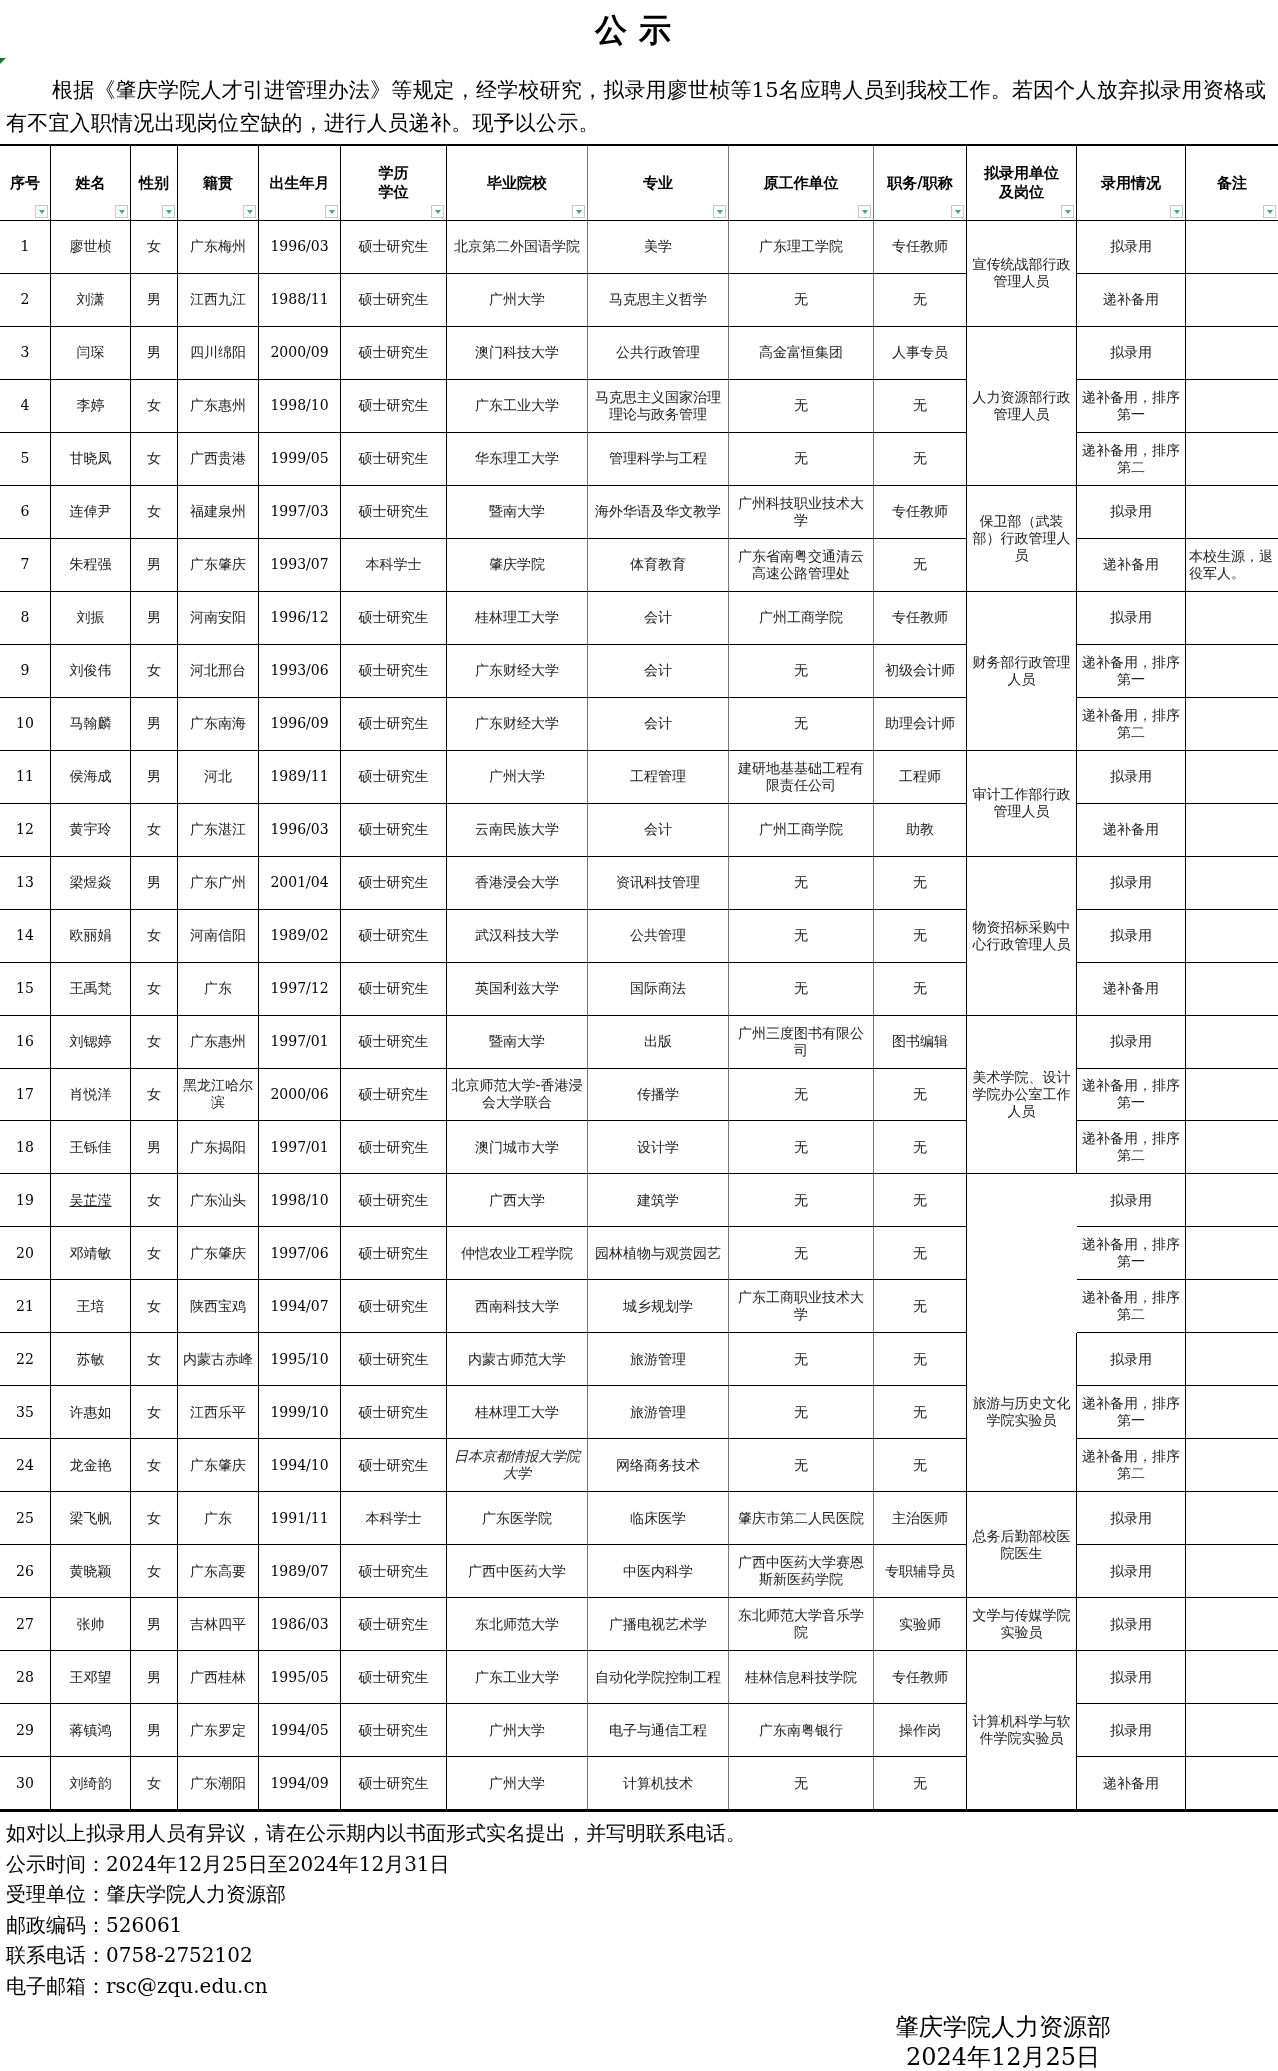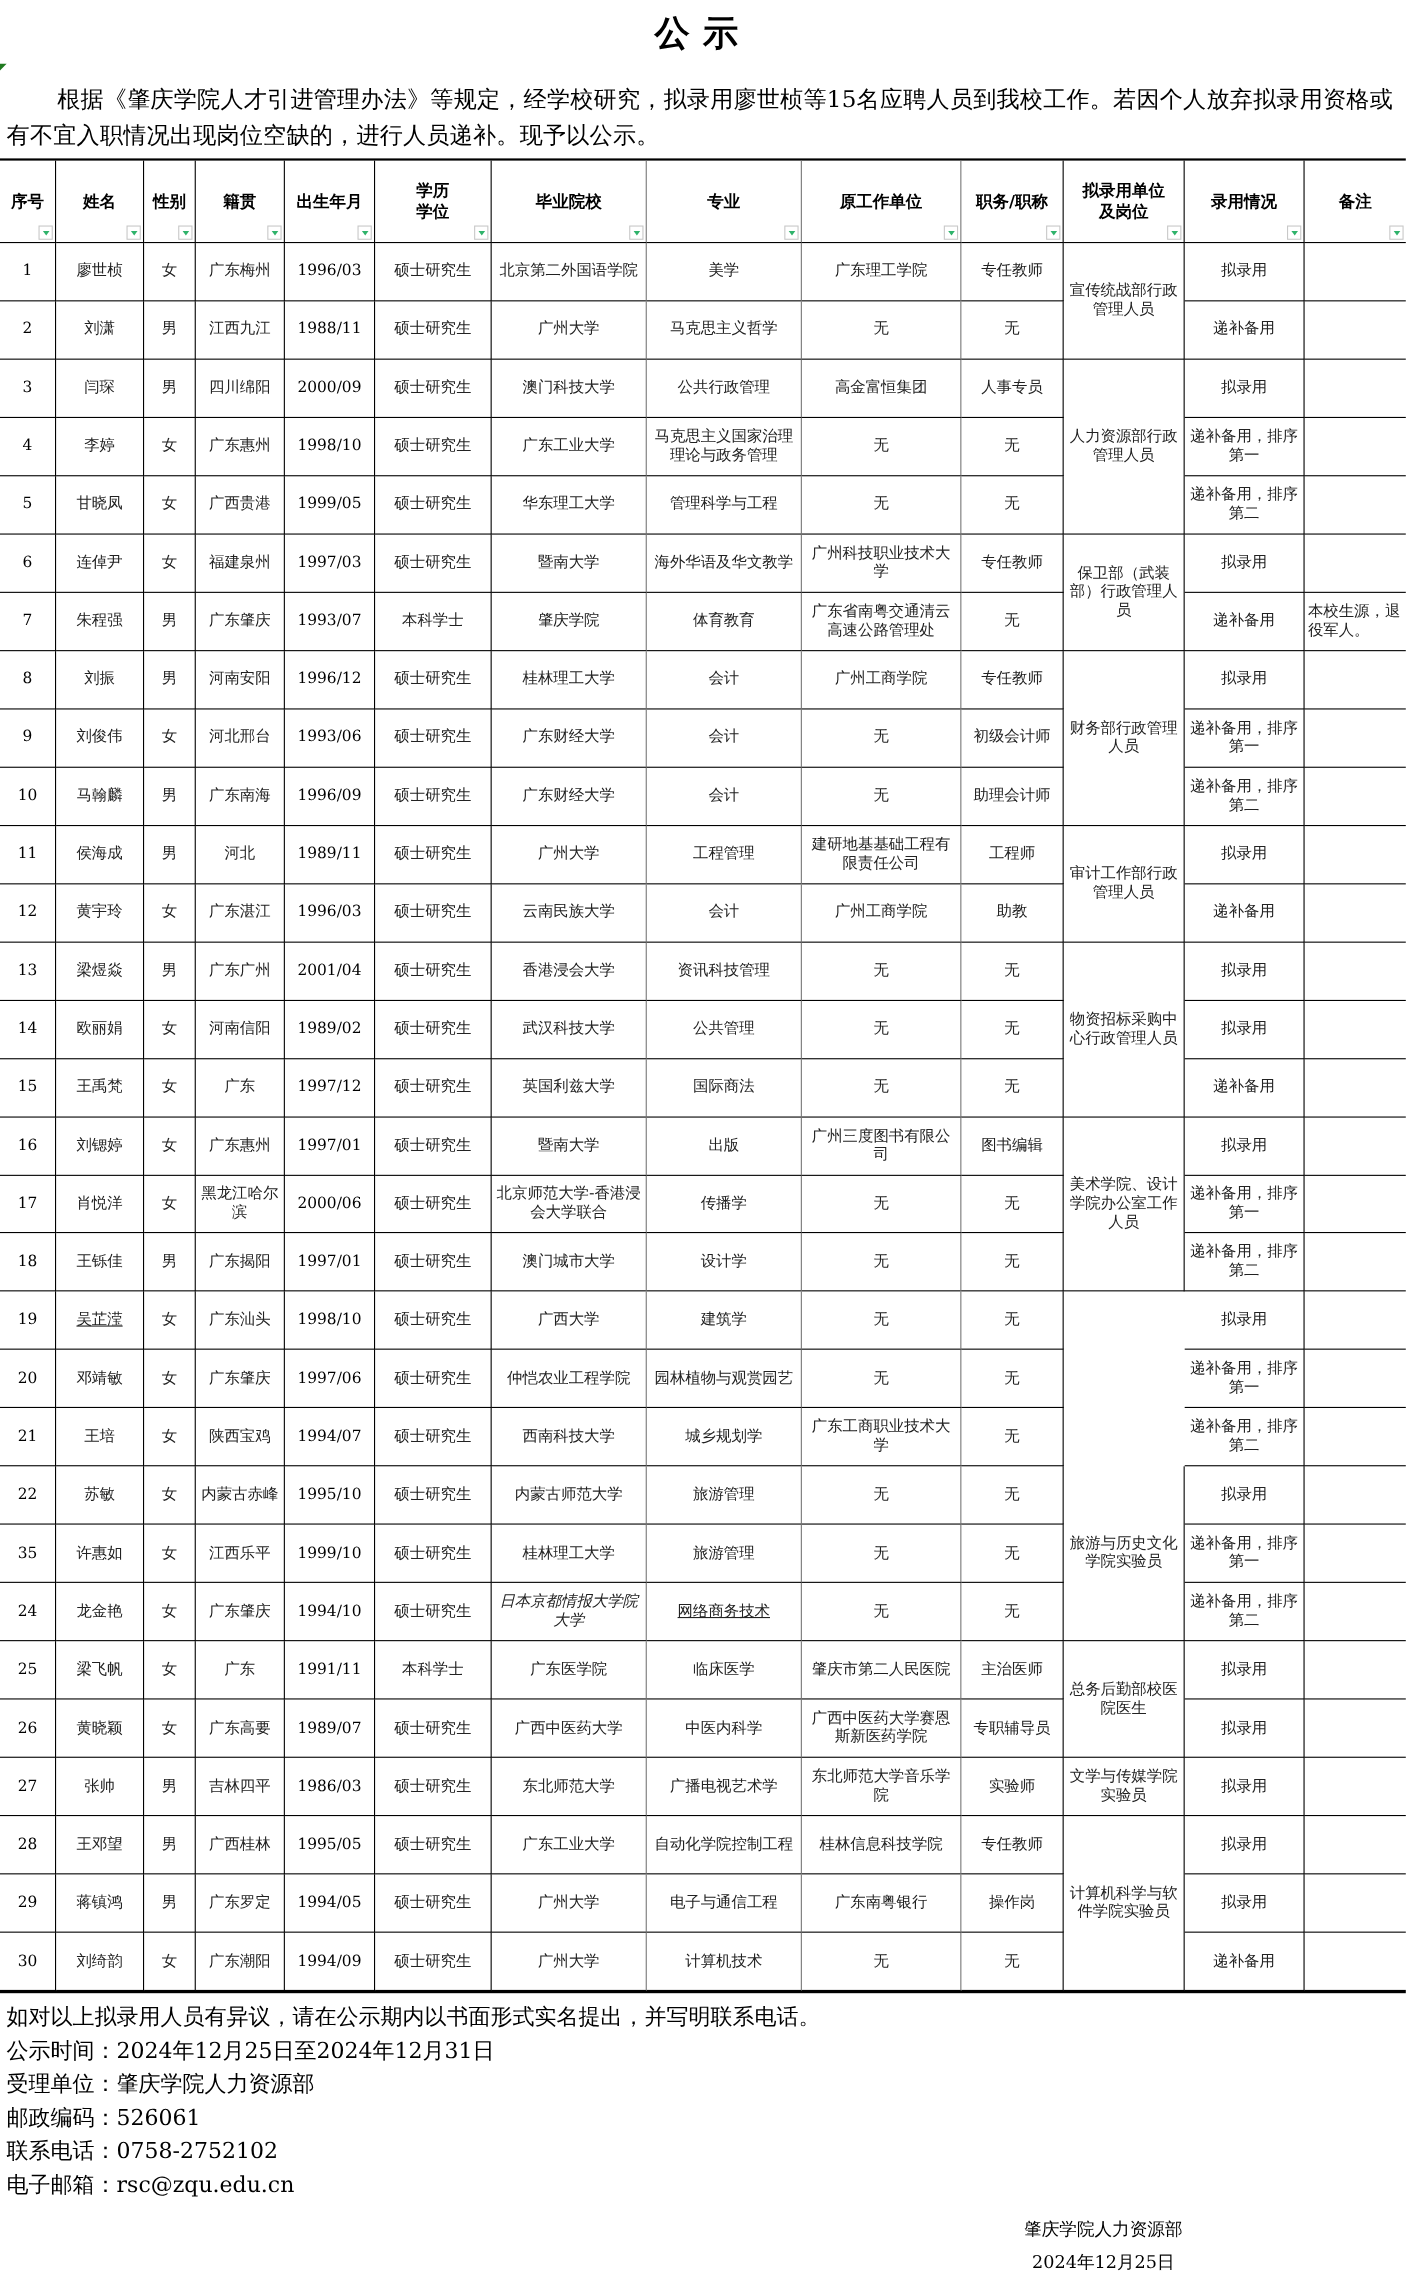--- a/index.html
+++ b/index.html
@@ -23,21 +23,21 @@
   .cell.num { font-family:"DejaVu Serif","Liberation Serif",serif; color:#000; }
   .cell.last { border-right:none; }
   .cell.mid-gray { border-right-color:#777; }
   .hdr { font-weight:bold; font-size:15px; color:#000; flex-direction:column; line-height:19px; }
   .filter { position:absolute; right:2px; bottom:2px; width:13px; height:13px;
             border:1px solid #c8c8c8; background:#fff; box-sizing:border-box; }
   .filter::after { content:""; position:absolute; left:3px; top:4px; width:0; height:0;
                    border-left:3px solid transparent; border-right:3px solid transparent;
                    border-top:4px solid #2fb36b; }
   .footer-line { position:absolute; left:6px; font-size:20px; line-height:26px; }
-  .sign { position:absolute; width:220px; text-align:center; font-size:16px; line-height:26px; }
+  .sign { position:absolute; width:220px; text-align:center; font-size:24px; line-height:26px; }
 </style>
 </head>
 <body>
 
 <div class="title">公示</div>
 <div class="marker"></div>
 <div class="intro">根据《肇庆学院人才引进管理办法》等规定，经学校研究，拟录用廖世桢等15名应聘人员到我校工作。若因个人放弃拟录用资格或有不宜入职情况出现岗位空缺的，进行人员递补。现予以公示。</div>
 
 <div class="table" id="tbl">
     <div class="cell hdr" style="grid-area: 1 / 1;">
@@ -370,21 +370,21 @@
     <div class="cell" style="grid-area: 24 / 10;">无</div>
     <div class="cell" style="grid-area: 24 / 12;">递补备用，排序第一</div>
     <div class="cell last" style="grid-area: 24 / 13; justify-content: flex-start; text-align: left;"></div>
     <div class="cell num" style="grid-area: 25 / 1;">24</div>
     <div class="cell" style="grid-area: 25 / 2;">龙金艳</div>
     <div class="cell" style="grid-area: 25 / 3;">女</div>
     <div class="cell" style="grid-area: 25 / 4;">广东肇庆</div>
     <div class="cell num" style="grid-area: 25 / 5;">1994/10</div>
     <div class="cell" style="grid-area: 25 / 6;">硕士研究生</div>
     <div class="cell mid-gray" style="grid-area: 25 / 7; font-style: italic;">日本京都情报大学院大学</div>
-    <div class="cell mid-gray" style="grid-area: 25 / 8; text-decoration: underline;">网络商务技术</div>
+    <div class="cell mid-gray" style="grid-area: 25 / 8;">网络商务技术</div>
     <div class="cell mid-gray" style="grid-area: 25 / 9;">无</div>
     <div class="cell" style="grid-area: 25 / 10;">无</div>
     <div class="cell" style="grid-area: 25 / 12;">递补备用，排序第二</div>
     <div class="cell last" style="grid-area: 25 / 13; justify-content: flex-start; text-align: left;"></div>
     <div class="cell num" style="grid-area: 26 / 1;">25</div>
     <div class="cell" style="grid-area: 26 / 2;">梁飞帆</div>
     <div class="cell" style="grid-area: 26 / 3;">女</div>
     <div class="cell" style="grid-area: 26 / 4;">广东</div>
     <div class="cell num" style="grid-area: 26 / 5;">1991/11</div>
     <div class="cell" style="grid-area: 26 / 6;">本科学士</div>

